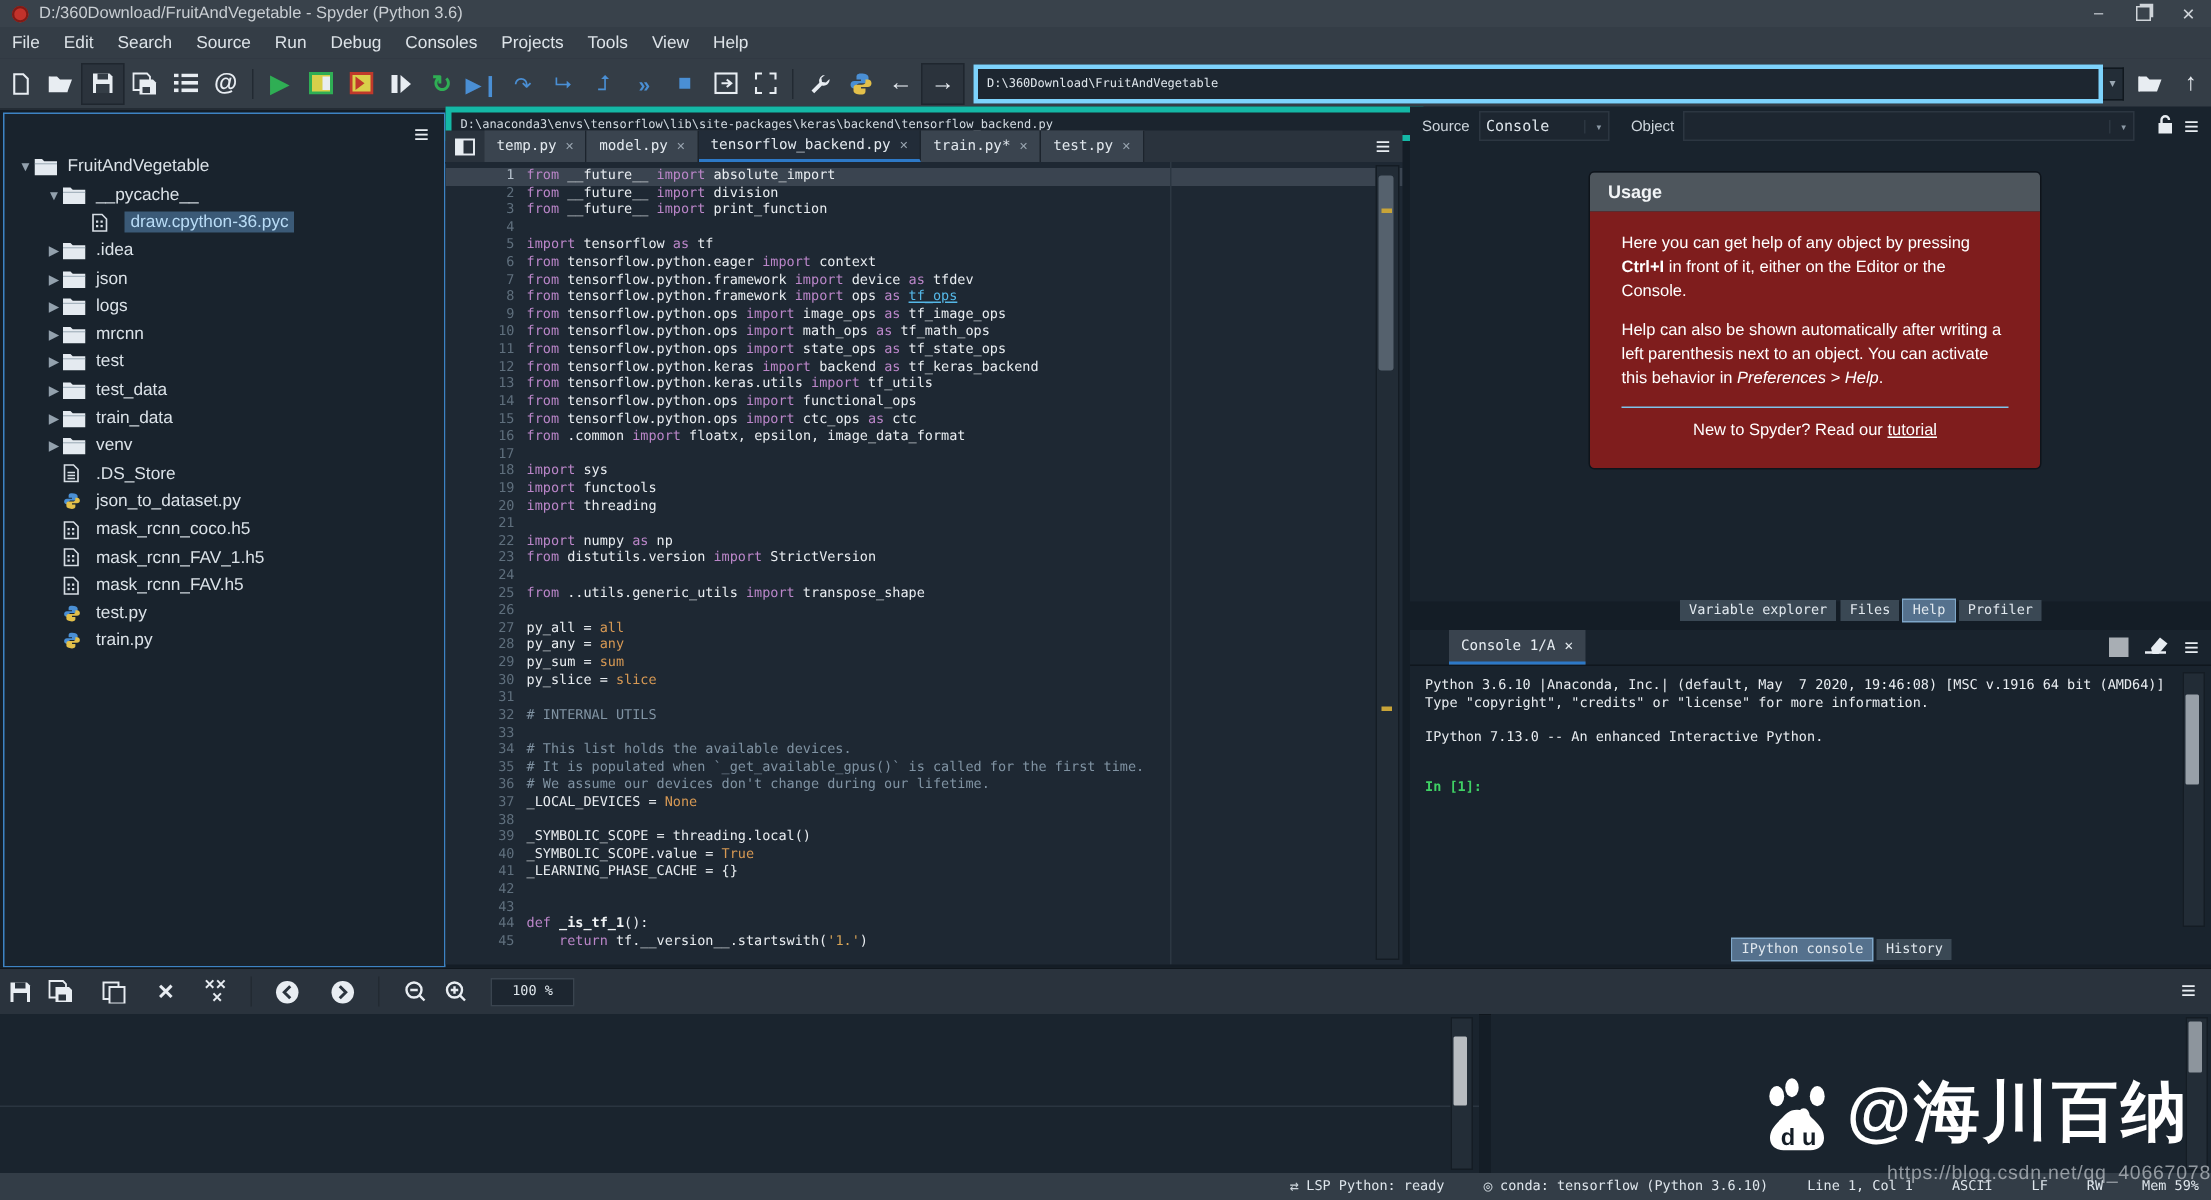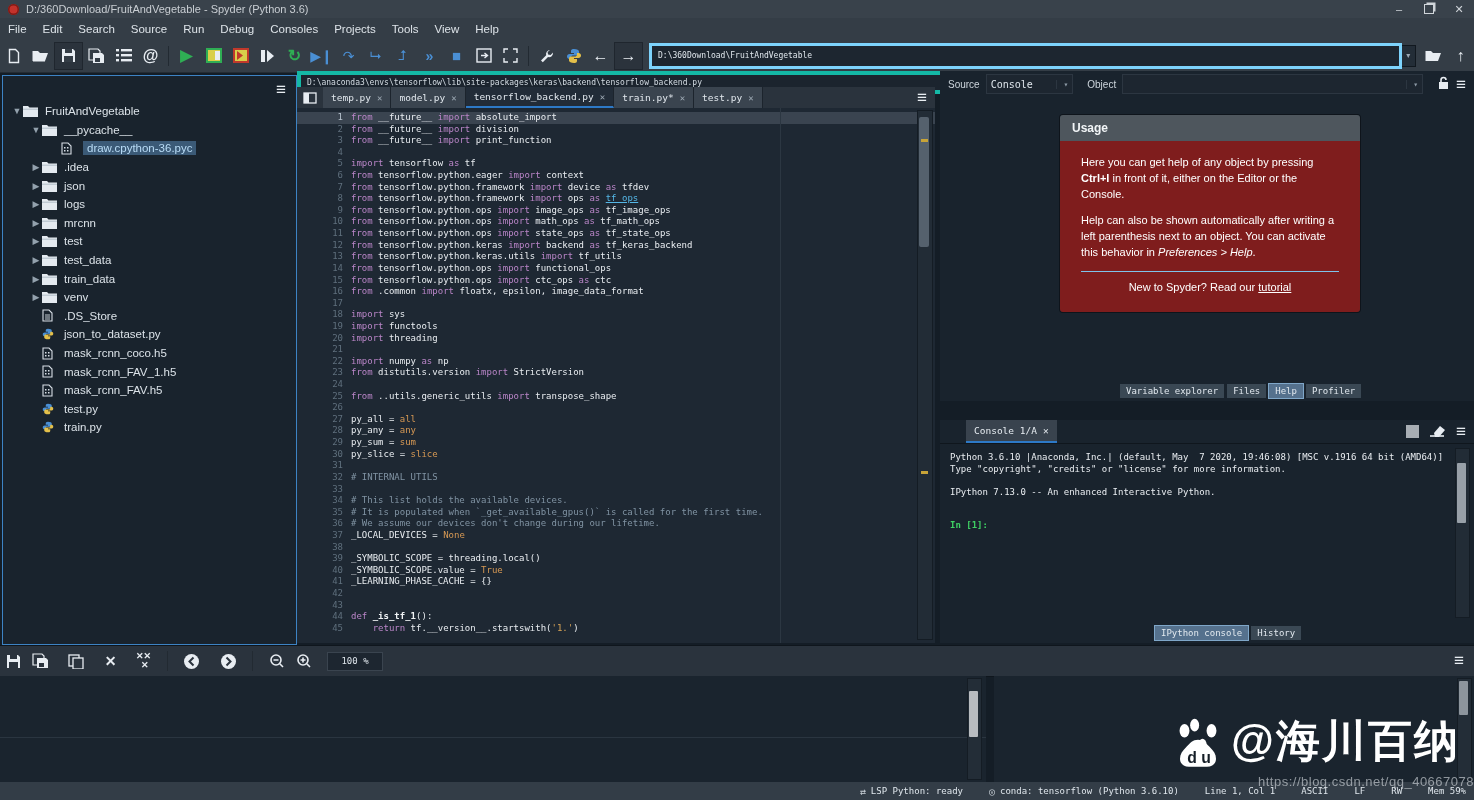--- a/index.html
+++ b/index.html
@@ -76,21 +76,21 @@
              box-shadow:0 0 0 1px #0e141b;}
   #usage-title{background:#4e565d;color:#f2f5f7;font-size:12px;font-weight:bold;padding:6px 12px;}
   #usage-body{background:#7f1d1d;color:#fff;font-size:11px;padding:10px 21px 12px;line-height:1.45;}
   #usage-body p{margin:4px 0 10px;}
   #usage-divider{border-top:1px solid #7fc3ea;margin:10px 0 8px;}
   #usage-footer{text-align:center;font-size:11px;padding-bottom:4px;}
   #usage-footer a{color:#fff;}
   .paneltabs{position:absolute;display:flex;gap:3px;font-size:9px;}
   .ptab{background:#3a4854;color:#e2e9ef;padding:2px 6px;font-family:"DejaVu Sans Mono",monospace;}
   .ptab.active{background:#55718d;outline:1px solid #7fa7c9;}
-  #help-tabs{left:1120px;top:384px;}
+  #help-tabs{left:1120px;top:400px;}
   
   #console-pane{left:940px;top:420px;width:534px;height:223px;}
   #console-tabrow{height:23px;display:flex;align-items:center;background:#19232d;border-bottom:1px solid #0f161d;}
   #console-tab{display:flex;align-items:center;gap:6px;background:#39434e;border-bottom:2px solid #2d79c7;
                padding:2px 8px;font-size:9.5px;color:#e6ecf1;margin-left:26px;height:17px;}
   #console-icons{margin-left:auto;display:flex;align-items:center;gap:10px;padding-right:8px;}
   #console-body{position:relative;height:178px;background:#19232d;padding:8px 0 0 10px;}
   .conline{font-size:9px;line-height:11.6px;white-space:pre;color:#e9edf1;font-family:"DejaVu Sans Mono",monospace;}
   #con-prompt{color:#3fd164;font-weight:bold;margin-top:22px;}
   #console-scroll{position:absolute;right:4px;top:4px;width:13px;height:168px;background:#222c36;border:1px solid #141c24;}

